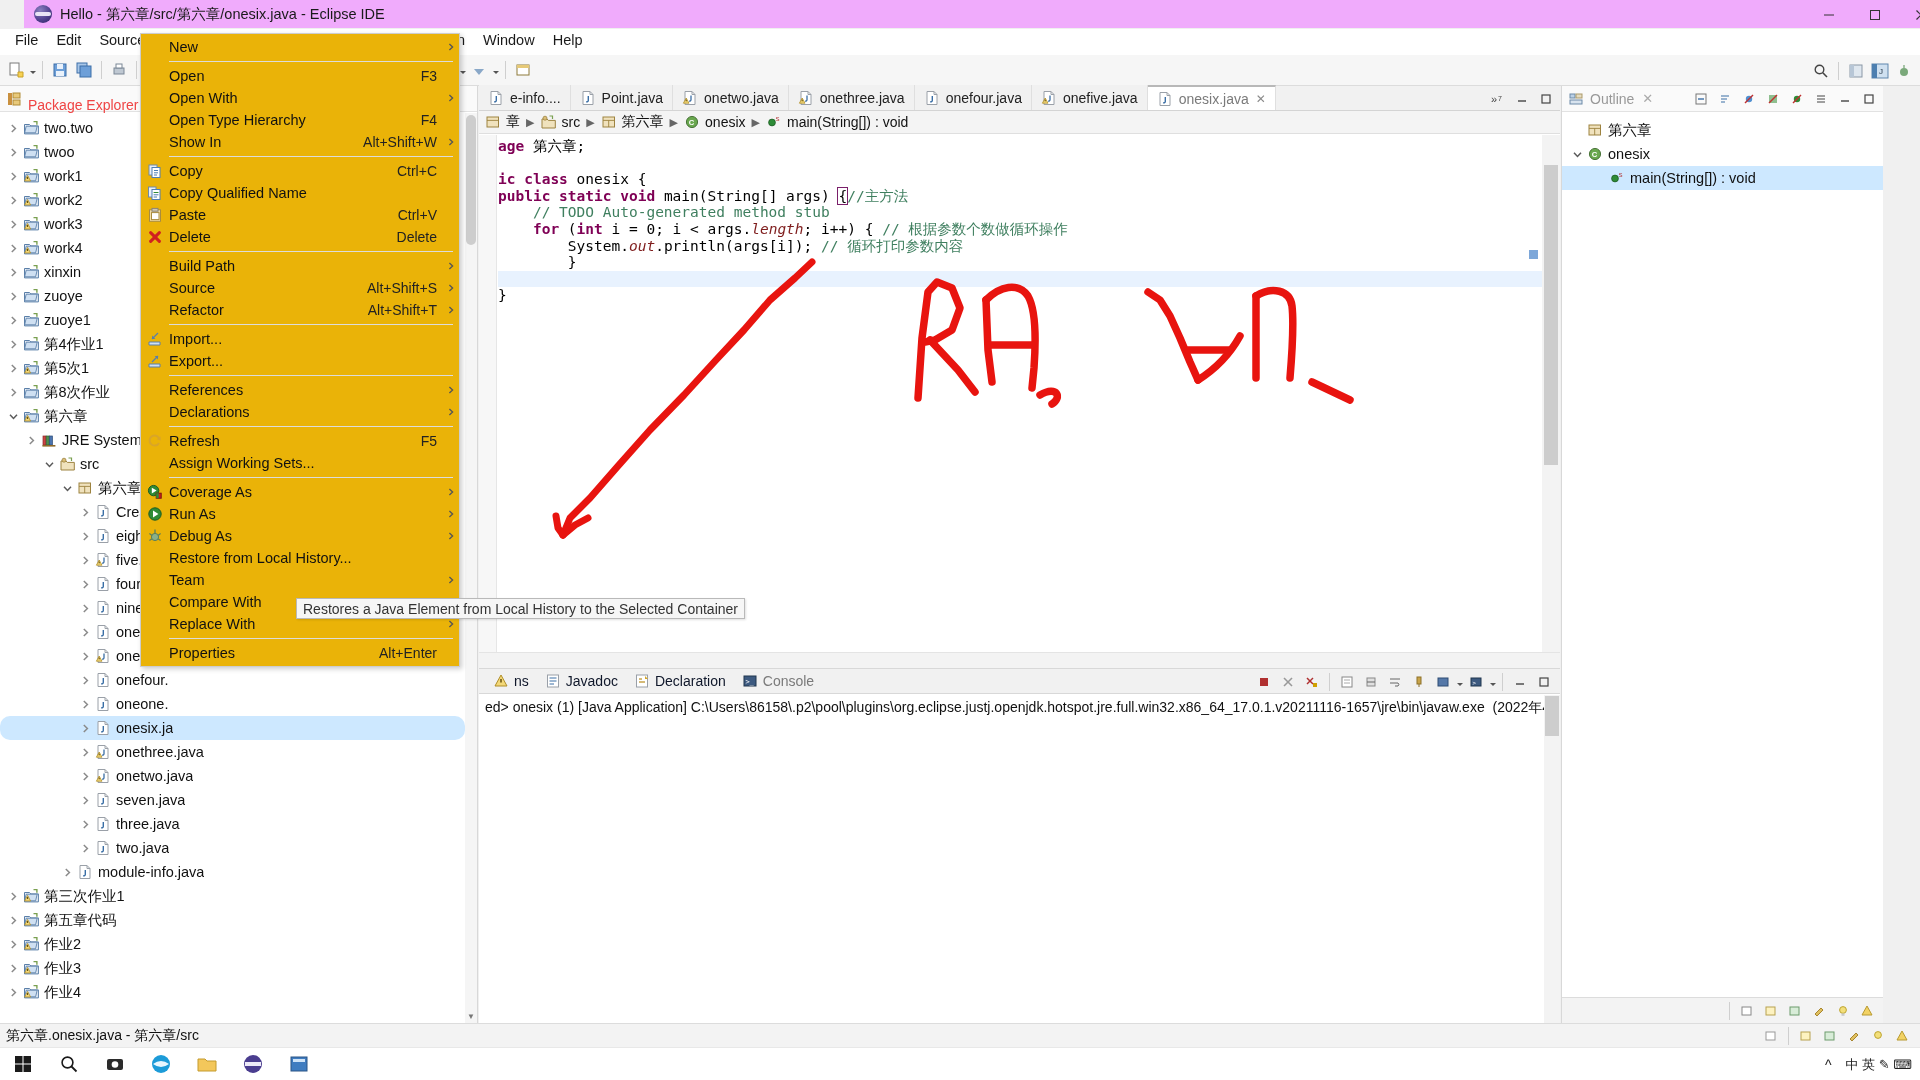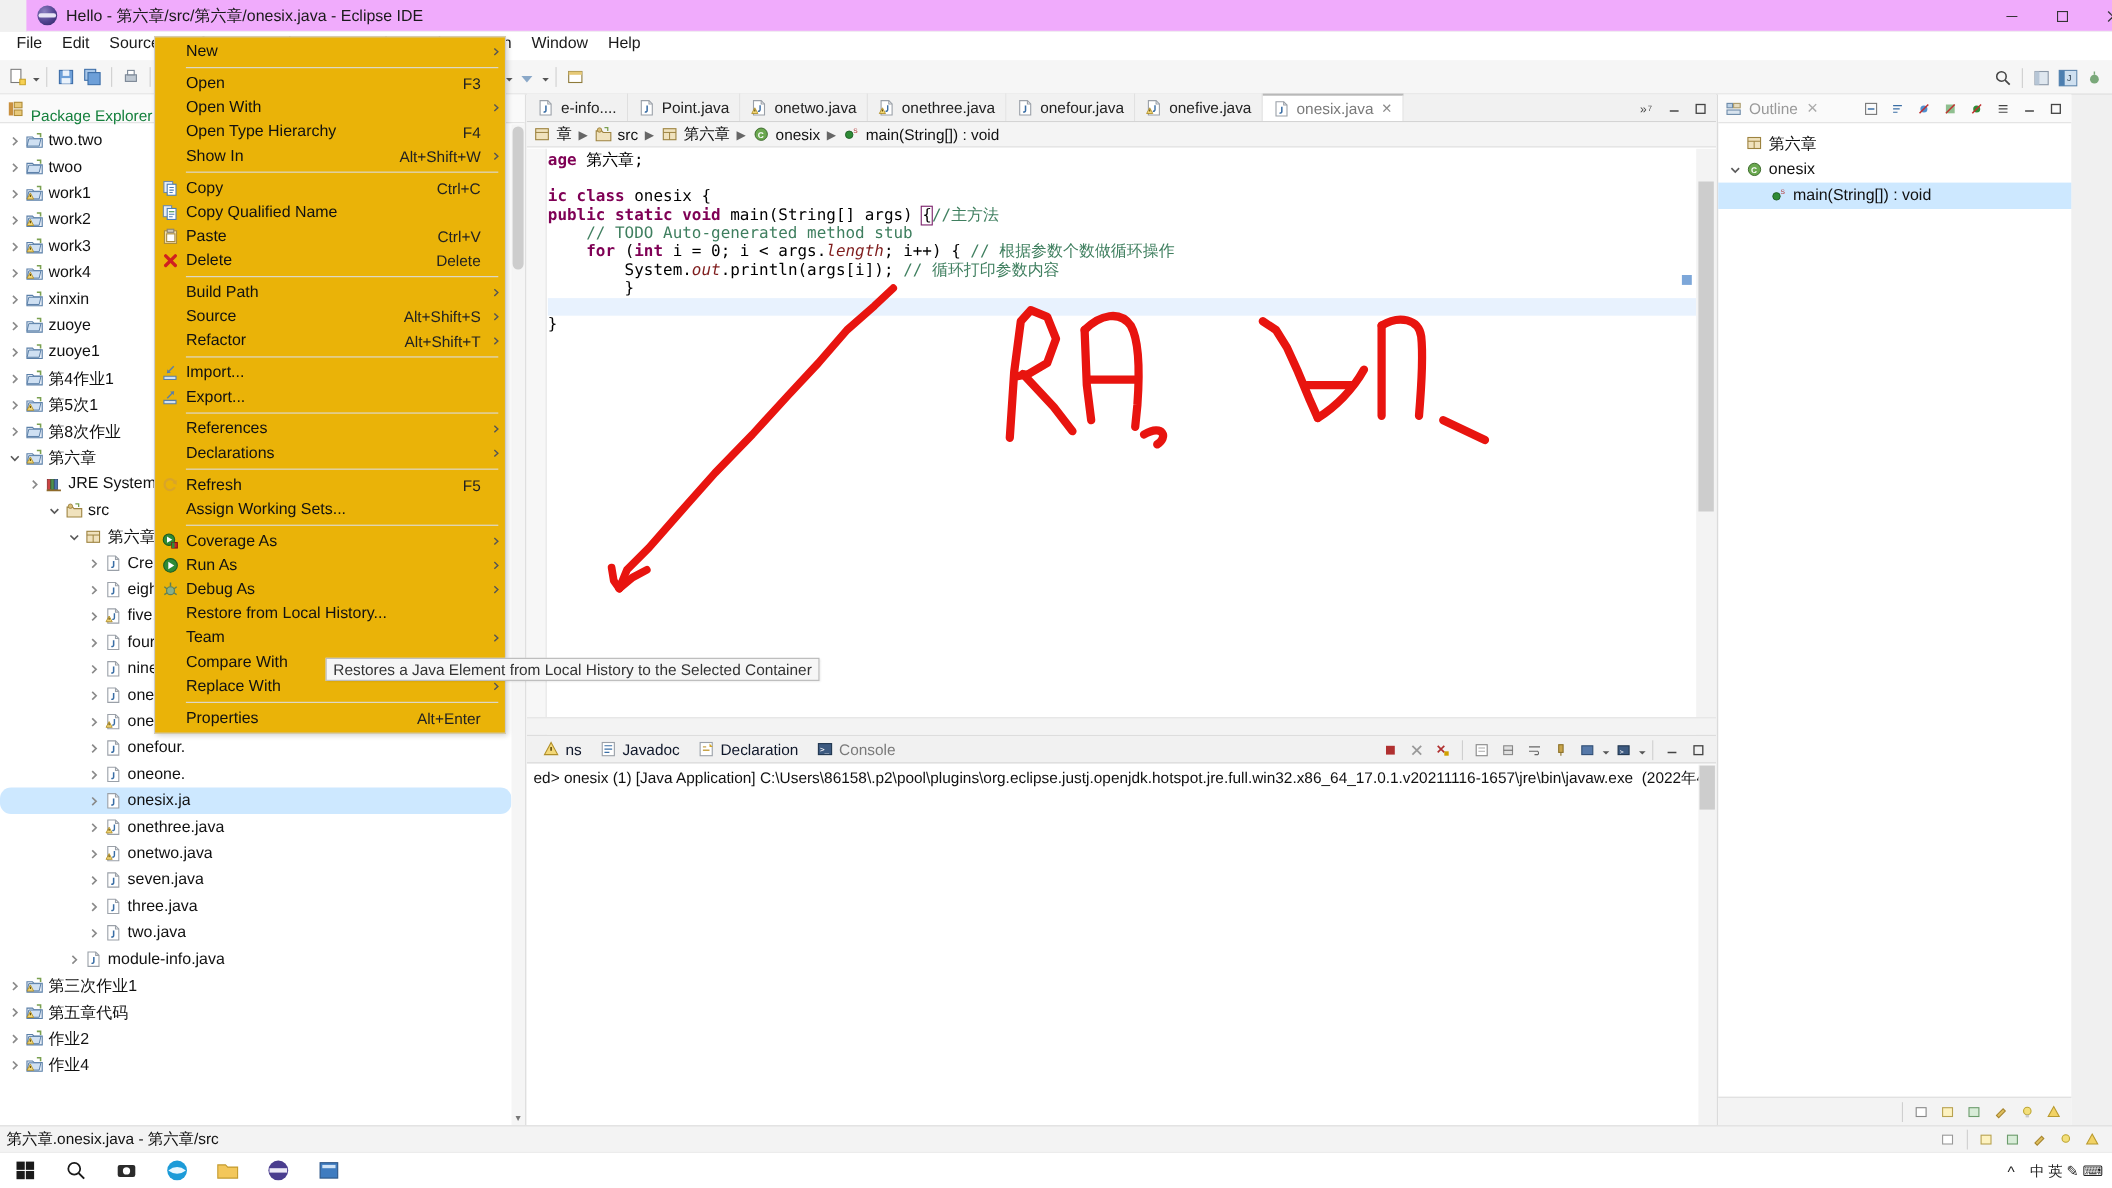--- a/index.html
+++ b/index.html
@@ -78,21 +78,21 @@
   
   .pkg-panel {
     position: absolute; top: 86px; left: 0; width: 478px; height: 937px;
     background: #ffffff; border-right: 1px solid #d8d8d8;
   }
   .pkg-tabbar {
     height: 26px; background: #fafafa; display: flex; align-items: center;
     border-bottom: 1px solid #e2e2e2; padding-left: 6px;
   }
   .pkg-tabbar .pt-icon { margin-right: 6px; display:flex; }
-  .pkg-tabbar .pt-title { font-size: 14px; color: #15803d; margin-top: 12px; }
+  .pkg-tabbar .pt-title { font-size: 14px; color: #ef4444; margin-top: 12px; }
   .pkg-tabbar .pt-x { margin-left: 8px; font-size: 13px; color: #aaa; }
 
   .tree { position: absolute; top: 27px; left: 0; right: 12px; bottom: 0; overflow: hidden; padding-top: 3px; }
   .trow {
     height: 24px; display: flex; align-items: center; font-size: 14.5px; color: #111;
     white-space: nowrap; padding-right: 4px;
   }
   .trow.sel { background: #cde8ff; border-radius: 10px; }
   .twist {
     width: 15px; flex: none; display: flex; align-items: center; justify-content: center;
@@ -979,20 +979,37 @@
           <span class="ticon">
             <svg width="17" height="16" viewBox="0 0 17 16">
               <path d="M1.5 4.5 h5 l1.4 1.4 h7.5 v8 h-13.9z" fill="#e9f0f8" stroke="#5a7fa8" stroke-width="1"></path>
               <path d="M3.2 6.2 h11 l-1.6 6.6 h-11z" fill="#cfe0f2" stroke="#5a7fa8" stroke-width="0.9"></path>
               <path d="M10.5 1.6 l3.4 0 l0 3.2" fill="none" stroke="#7aa050" stroke-width="1.4"></path>
               <polygon points="4.6,7.4 7.6,13 1.6,13" fill="#f3d878" stroke="#b08e28" stroke-width="0.8"></polygon>
               <line x1="4.6" y1="9" x2="4.6" y2="11" stroke="#5a4608" stroke-width="1"></line>
             </svg>
           </span>
           <span class="tlabel">作业2</span>
+        </div>
+        <div class="trow" style="padding-left: 6px;">
+          <span class="twist">
+            <svg width="9" height="9" viewBox="0 0 9 9">
+              <polyline points="2.8,1 6.4,4.5 2.8,8" fill="none" stroke="#8a8a8a" stroke-width="1.5"></polyline>
+            </svg>
+          </span>
+          <span class="ticon">
+            <svg width="17" height="16" viewBox="0 0 17 16">
+              <path d="M1.5 4.5 h5 l1.4 1.4 h7.5 v8 h-13.9z" fill="#e9f0f8" stroke="#5a7fa8" stroke-width="1"></path>
+              <path d="M3.2 6.2 h11 l-1.6 6.6 h-11z" fill="#cfe0f2" stroke="#5a7fa8" stroke-width="0.9"></path>
+              <path d="M10.5 1.6 l3.4 0 l0 3.2" fill="none" stroke="#7aa050" stroke-width="1.4"></path>
+              <polygon points="4.6,7.4 7.6,13 1.6,13" fill="#f3d878" stroke="#b08e28" stroke-width="0.8"></polygon>
+              <line x1="4.6" y1="9" x2="4.6" y2="11" stroke="#5a4608" stroke-width="1"></line>
+            </svg>
+          </span>
+          <span class="tlabel">作业3</span>
         </div>
         <div class="trow" style="padding-left: 6px;">
           <span class="twist">
             <svg width="9" height="9" viewBox="0 0 9 9">
               <polyline points="2.8,1 6.4,4.5 2.8,8" fill="none" stroke="#8a8a8a" stroke-width="1.5"></polyline>
             </svg>
           </span>
           <span class="ticon">
             <svg width="17" height="16" viewBox="0 0 17 16">
               <path d="M1.5 4.5 h5 l1.4 1.4 h7.5 v8 h-13.9z" fill="#e9f0f8" stroke="#5a7fa8" stroke-width="1"></path>

